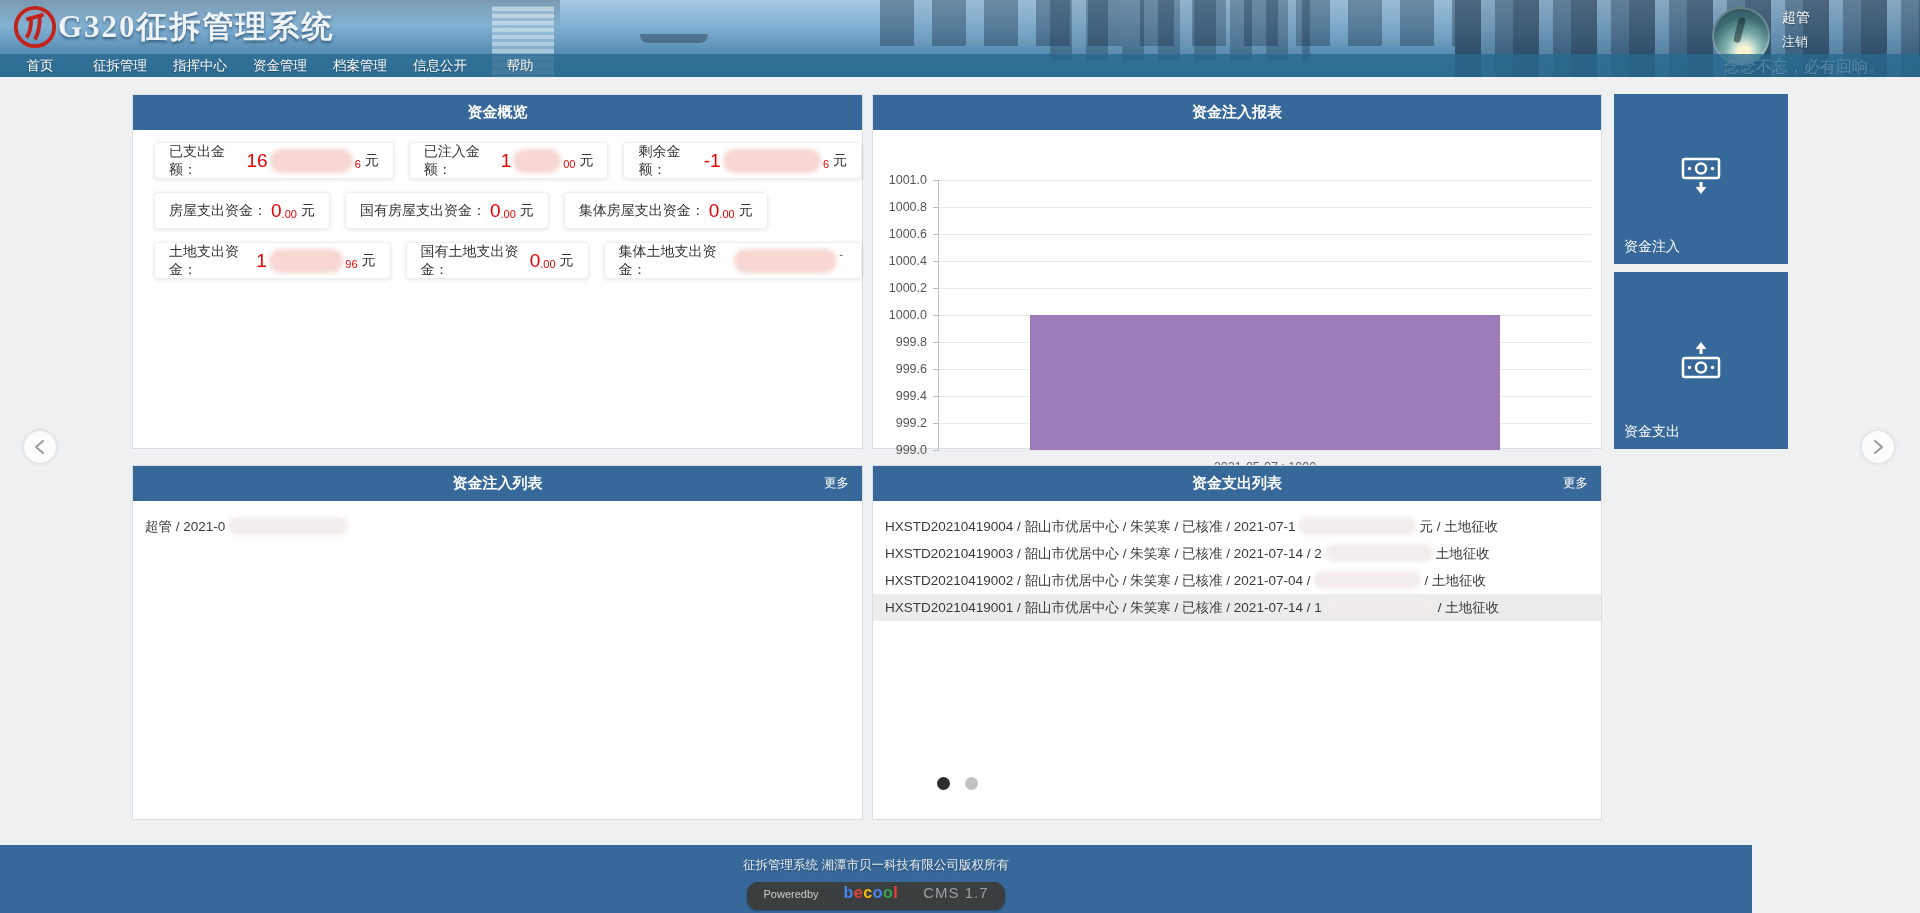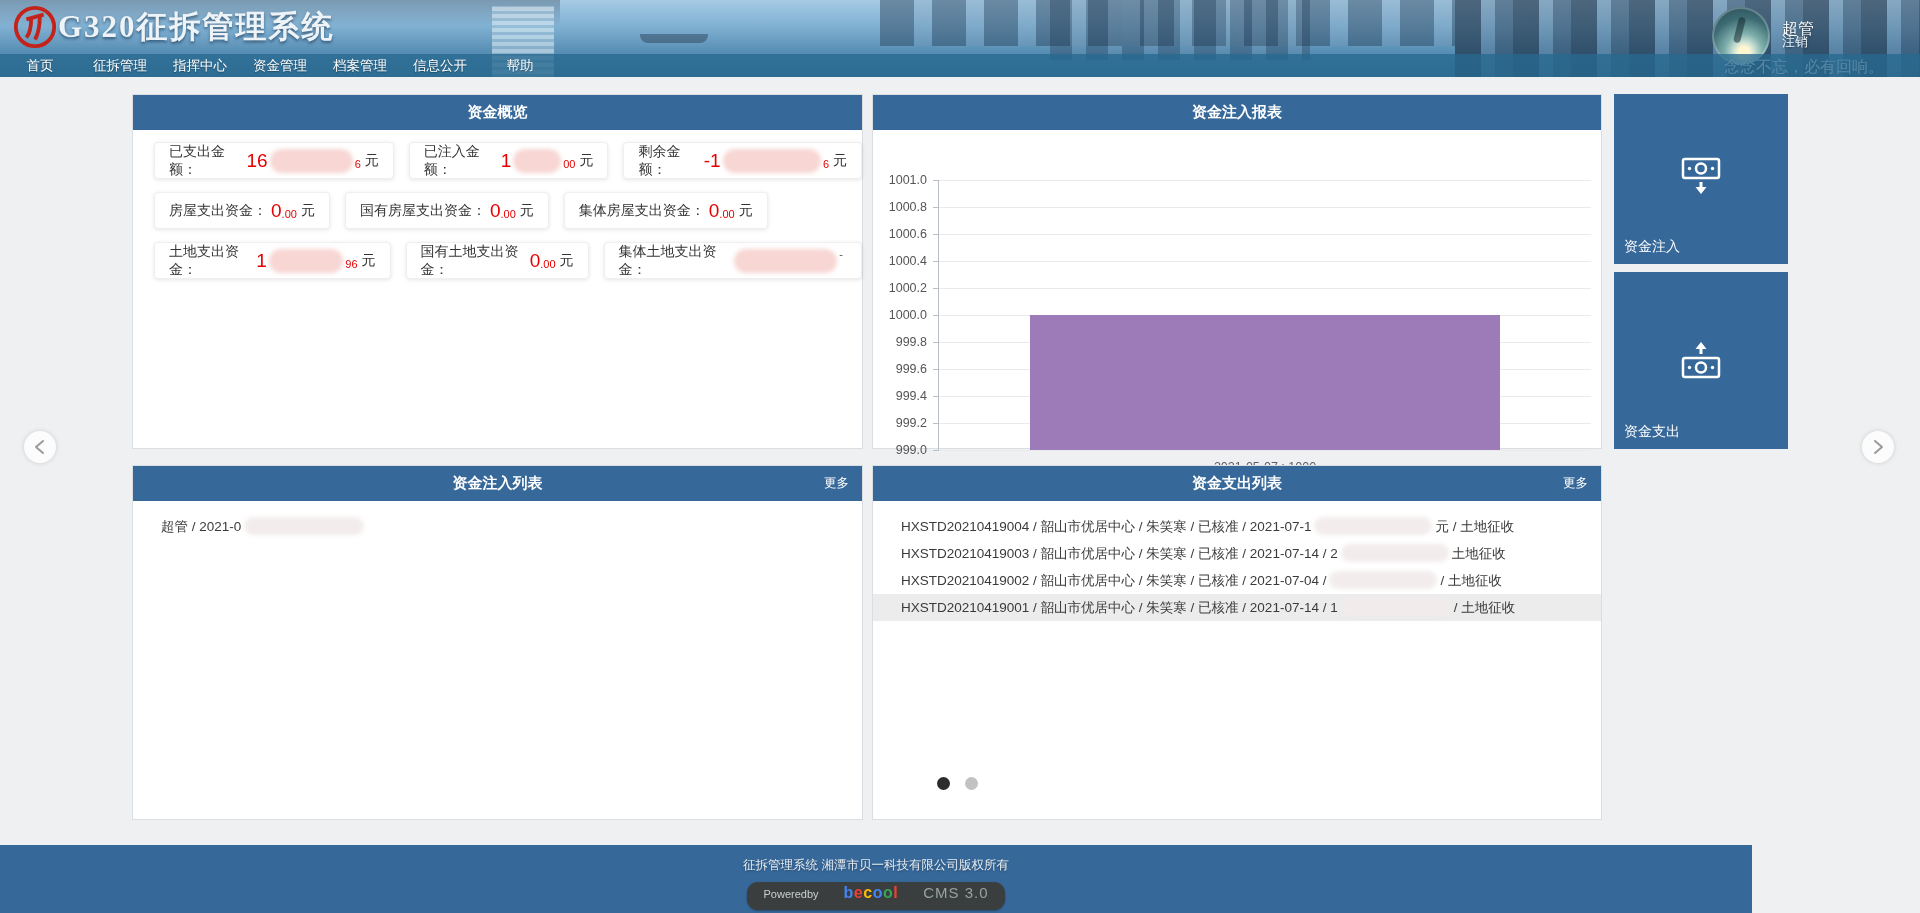--- a/index.html
+++ b/index.html
@@ -23,21 +23,21 @@
     background:rgba(40,60,80,.45); border-radius:0 0 8px 8px; }
   .app-logo { position:absolute; left:12px; top:4px; }
   .app-title { position:absolute; left:58px; top:6px; font-family:"Liberation Serif","DejaVu Serif",serif;
     font-size:31px; font-weight:bold; color:#eef3f7; letter-spacing:2px;
     text-shadow:0 2px 3px rgba(25,55,85,.65); }
   .avatar { position:absolute; left:1712px; top:7px; width:58px; height:58px; border-radius:50%; cursor:pointer;
     background:radial-gradient(circle at 55% 78%, #fff6cf 0 10%, #cfe3d6 18%, #7fb0ac 34%, #3d6b74 62%, #24454f 100%);
     box-shadow:0 0 0 2px rgba(255,255,255,.25) inset; }
   .avatar::after { content:""; position:absolute; left:24px; top:10px; width:7px; height:26px;
     background:rgba(20,40,45,.55); border-radius:4px; transform:rotate(14deg); }
-  .user-name { position:absolute; left:1782px; top:9px; font-size:16px; color:#fff; text-shadow:0 1px 2px rgba(0,0,0,.4); cursor:pointer;margin-top:10px; }
+  .user-name { position:absolute; left:1782px; top:9px; font-size:14px; color:#fff; text-shadow:0 1px 2px rgba(0,0,0,.4); cursor:pointer; }
   .logout { position:absolute; left:1782px; top:33px; font-size:13px; color:#eaf3f9; text-shadow:0 1px 2px rgba(0,0,0,.4); cursor:pointer; }
   .slogan { position:absolute; left:1724px; top:57px; font-size:16px; color:rgba(255,255,255,.92); text-shadow:0 1px 2px rgba(0,0,0,.4); white-space:nowrap; }
   .navband { position:absolute; left:0; top:54px; width:1920px; height:23px;
     background:rgba(40,105,143,.78); display:flex; align-items:center; }
   .nav-item { width:80px; text-align:center; font-size:13.5px; color:#fff; cursor:pointer;
     text-shadow:0 1px 1px rgba(0,0,0,.35); text-decoration:none; display:block; }
 
   
   .panel { position:absolute; background:#fff; border:1px solid #d9dee2; }
   .panel-head { height:35px; background:#36689a; color:#fff; font-size:15px; font-weight:600;
@@ -77,21 +77,21 @@
   
   .tile { position:absolute; left:1614px; width:174px; background:#36689a; cursor:pointer;padding-left:20px; }
   .tile-1 { top:94px; height:170px; }
   .tile-2 { top:272px; height:177px; }
   .tile-icon { position:absolute; left:50%; transform:translate(-50%,-50%); }
   .tile-1 .tile-icon { top:83px; } .tile-2 .tile-icon { top:90px; }
   .tile-label { position:absolute; left:10px; bottom:8px; font-size:14px; color:#fff; }
 
   
   .list-body { padding-top:12px; }
-  .list-row { height:27px; line-height:27px; padding-left:28px; font-size:13.5px; color:#3a3a3a;
+  .list-row { height:27px; line-height:27px; padding-left:12px; font-size:13.5px; color:#3a3a3a;
     white-space:nowrap; cursor:pointer; }
   .list-row.hl { background:#ececec; }
   .row-redact { display:inline-block; height:18px; border-radius:9px; background:rgba(242,235,235,.95);
     filter:blur(2px); margin:0 3px; transform:translateY(4px); }
   .dots { position:absolute; left:64px; top:311px; display:flex; gap:15px; }
   .dot { width:13px; height:13px; border-radius:50%; cursor:pointer; }
   .dot-active { background:#2d2d2d; } .dot-idle { background:#c2c2c2; }
 
   
   .car-btn { position:absolute; top:431px; width:32px; height:32px; border-radius:50%;
@@ -337,15 +337,15 @@
   <svg width="32" height="32" viewBox="0 0 32 32">
     <path d="M13 10 L20 16 L13 22" fill="none" stroke="#9a9a9a" stroke-width="2" stroke-linecap="round" stroke-linejoin="round"></path>
   </svg>
 </div>
 
 <footer class="footer">
   <div class="copyright">征拆管理系统 湘潭市贝一科技有限公司版权所有</div>
   <div class="badge">
     <span class="powered">Poweredby</span>
     <span class="brand"><span style="color: rgb(66, 133, 244);">b</span><span style="color: rgb(234, 67, 53);">e</span><span style="color: rgb(251, 188, 5);">c</span><span style="color: rgb(66, 133, 244);">o</span><span style="color: rgb(52, 168, 83);">o</span><span style="color: rgb(234, 67, 53);">l</span></span>
-    <span class="cms">CMS 3.0</span>
+    <span class="cms">CMS 1.7</span>
   </div>
 </footer>
 
 </body></html>

